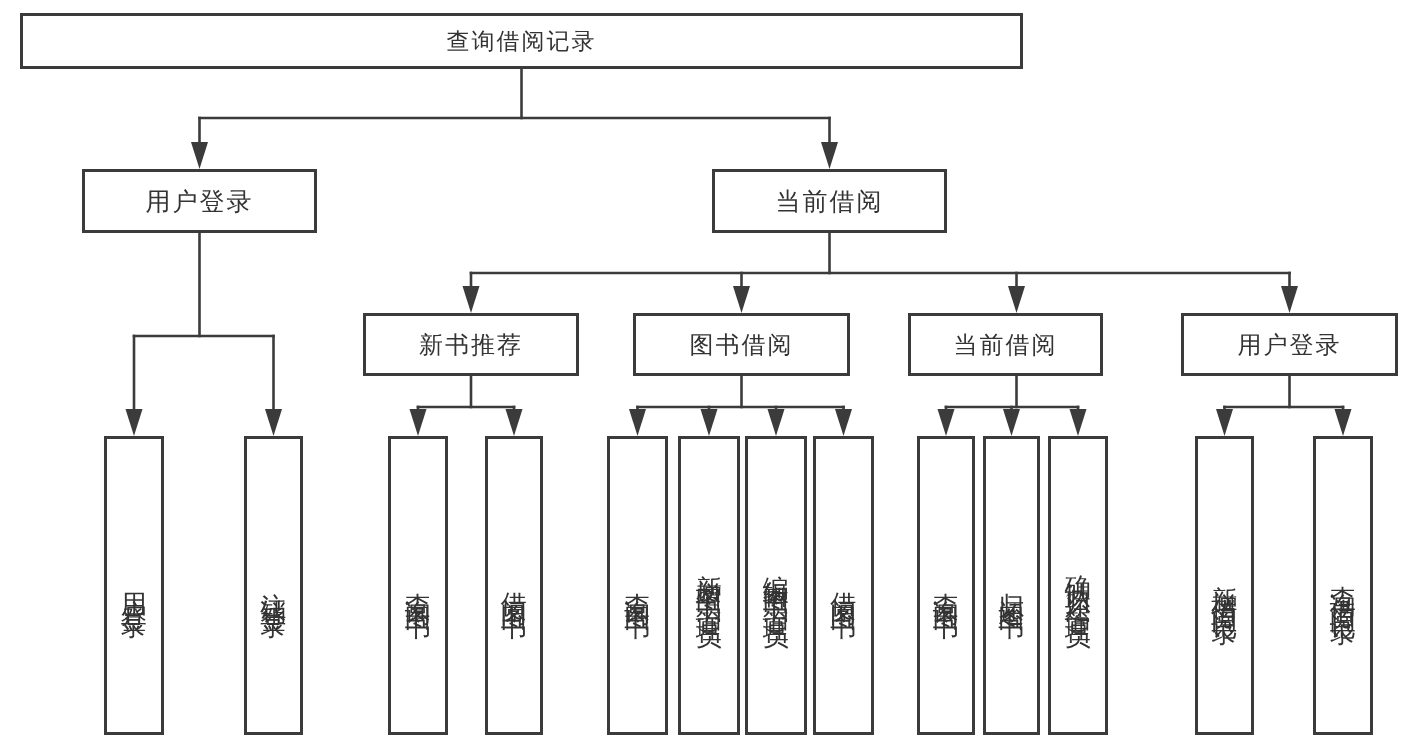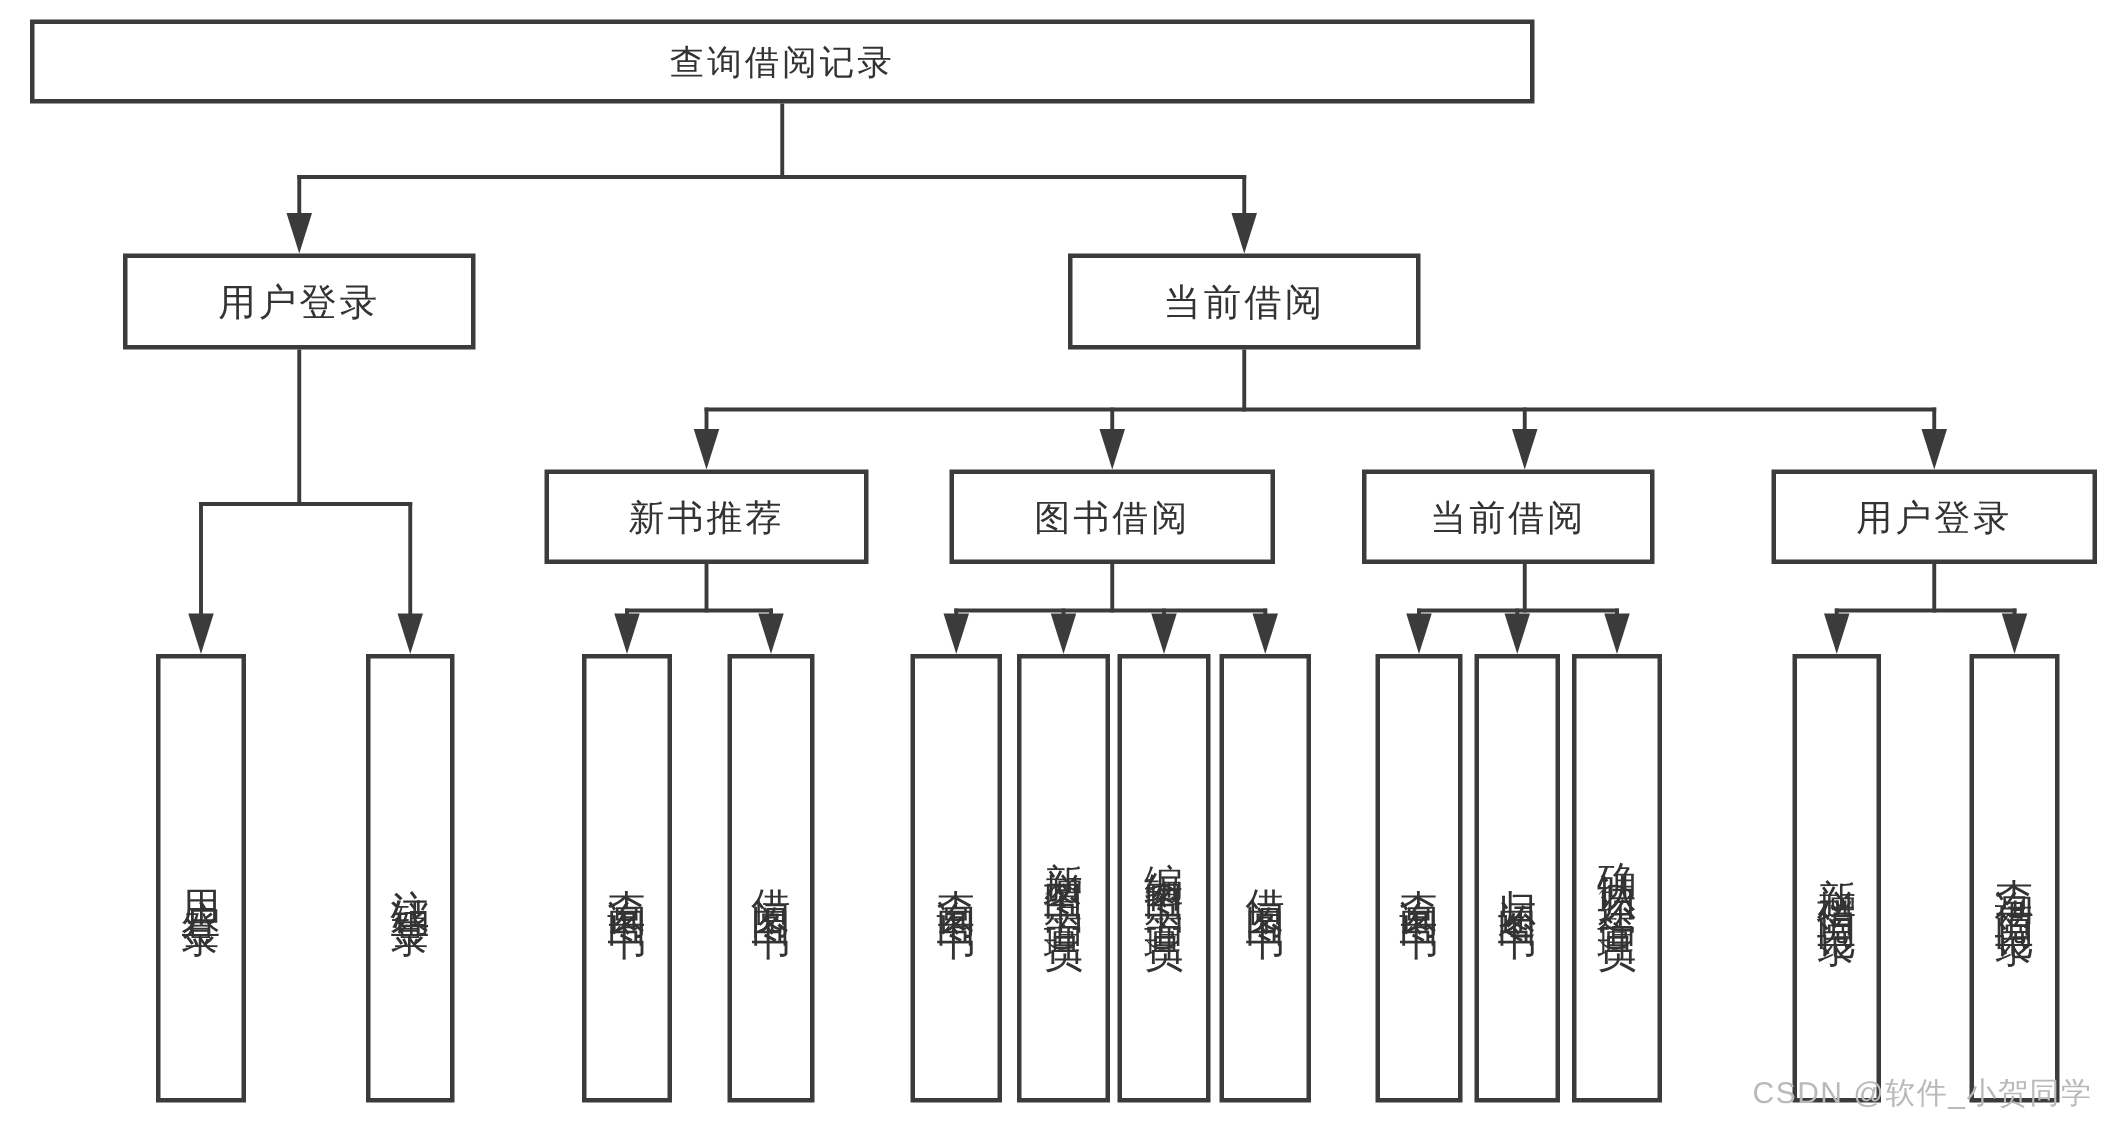--- a/index.html
+++ b/index.html
@@ -196,15 +196,14 @@
     <span class="v-label">确认归还（管理员）</span>
   </div>
 
   <div class="node leaf" style="left:1195px;width:59px">
     <span class="v-label">新增借阅记录</span>
   </div>
   <div class="node leaf" style="left:1313px;width:60px">
     <span class="v-label">查询借阅记录</span>
   </div>
 
-  <div class="watermark">CSDN @软件_小贺同学</div>
 
 </div>
 
 </body></html>

